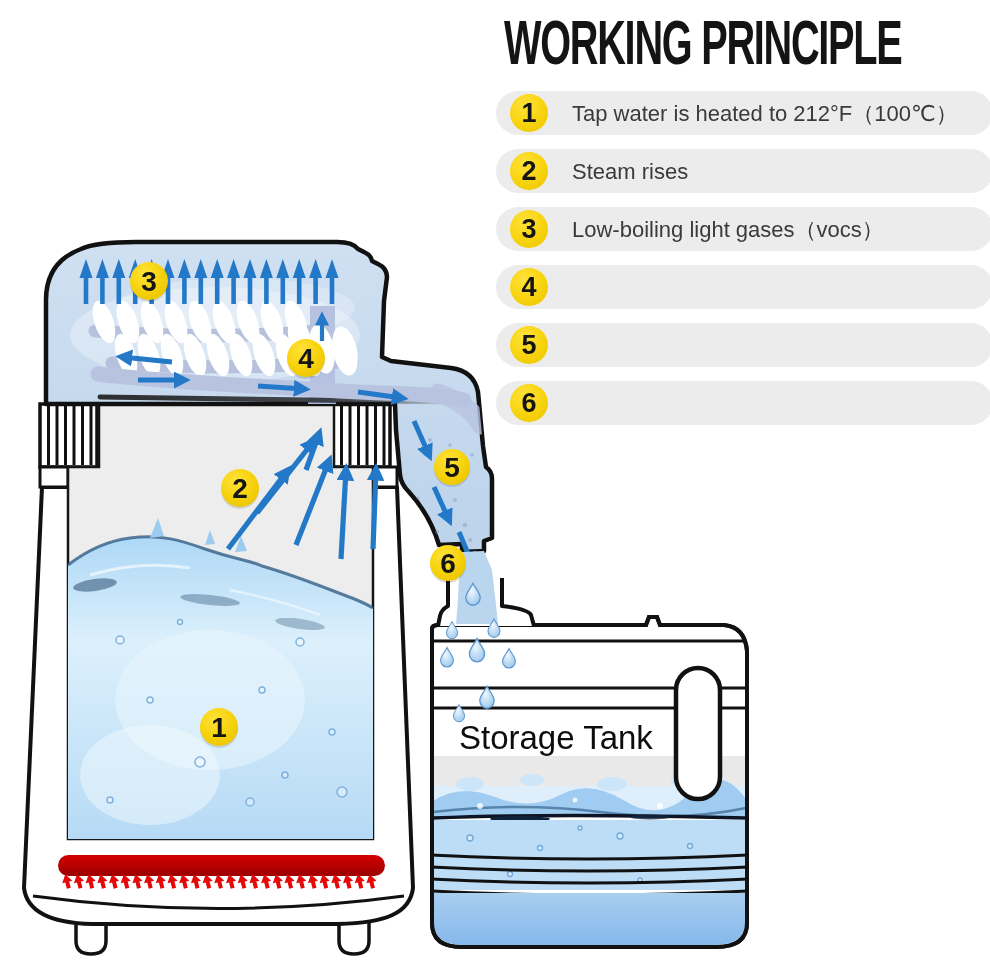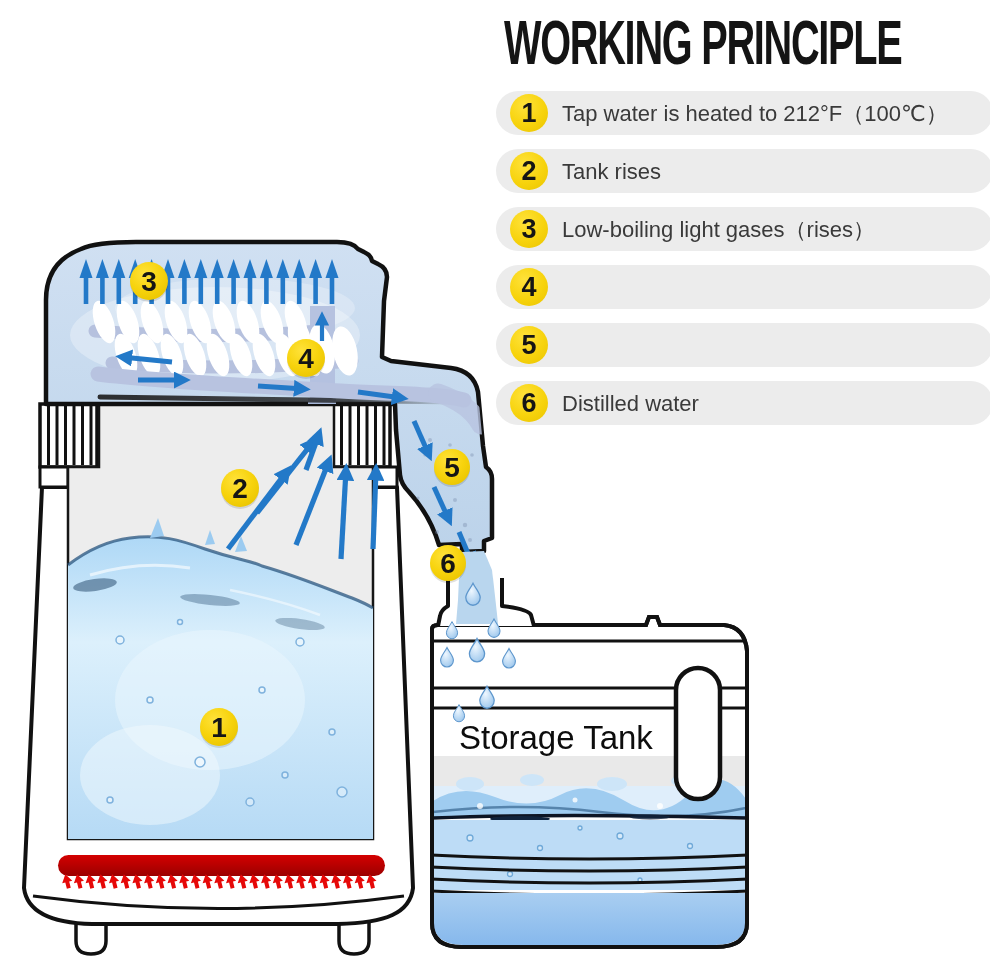--- a/index.html
+++ b/index.html
@@ -7,21 +7,21 @@
          font-family:"Liberation Sans","DejaVu Sans",sans-serif;}
   .title{position:absolute;left:504px;top:10px;font-size:63px;font-weight:bold;
          letter-spacing:-2px;color:#141414;white-space:nowrap;
          transform:scaleX(0.63);transform-origin:left top;line-height:1.02;}
   .legend{position:absolute;left:0;top:0;width:990px;height:440px;}
   .legend-row{position:absolute;left:496px;width:497px;height:44px;background:#ececec;
               border-radius:22px;}
   .legend-badge{position:absolute;left:14px;top:3px;width:38px;height:38px;border-radius:50%;
               background:radial-gradient(circle at 38% 30%, #ffe23a 0%, #f7d30d 55%, #e9c400 100%);
               color:#151515;font-size:27px;font-weight:bold;text-align:center;line-height:38px;}
-  .legend-text{position:absolute;left:66px;top:0;height:44px;line-height:45px;
+  .legend-text{position:absolute;left:76px;top:0;height:44px;line-height:45px;
               font-size:22px;color:#3a3a3a;white-space:nowrap;}
   svg{position:absolute;left:0;top:0;}
   .badge-num{font-family:"Liberation Sans","DejaVu Sans",sans-serif;font-weight:bold;
              font-size:28px;fill:#151515;}
   .tank-label{font-family:"Liberation Sans","DejaVu Sans",sans-serif;font-size:33px;fill:#0d0d0d;}
 </style>
 </head>
 <body>
 
 <div class="stage">
@@ -374,31 +374,30 @@
 
 <div class="title">WORKING PRINCIPLE</div>
 
 <div class="legend">
   <div class="legend-row" style="top:91px">
     <div class="legend-badge">1</div>
     <div class="legend-text">Tap water is heated to 212°F（100℃）</div>
   </div>
   <div class="legend-row" style="top:149px">
     <div class="legend-badge">2</div>
-    <div class="legend-text">Tank rises</div>
+    <div class="legend-text">Steam rises</div>
   </div>
   <div class="legend-row" style="top:207px">
     <div class="legend-badge">3</div>
-    <div class="legend-text">Low-boiling light gases（rises）</div>
+    <div class="legend-text">Low-boiling light gases（vocs）</div>
   </div>
   <div class="legend-row" style="top:265px">
     <div class="legend-badge">4</div>
   </div>
   <div class="legend-row" style="top:323px">
     <div class="legend-badge">5</div>
   </div>
   <div class="legend-row" style="top:381px">
     <div class="legend-badge">6</div>
-    <div class="legend-text">Distilled water</div>
   </div>
 </div>
 
 </div>
 
 </body></html>

